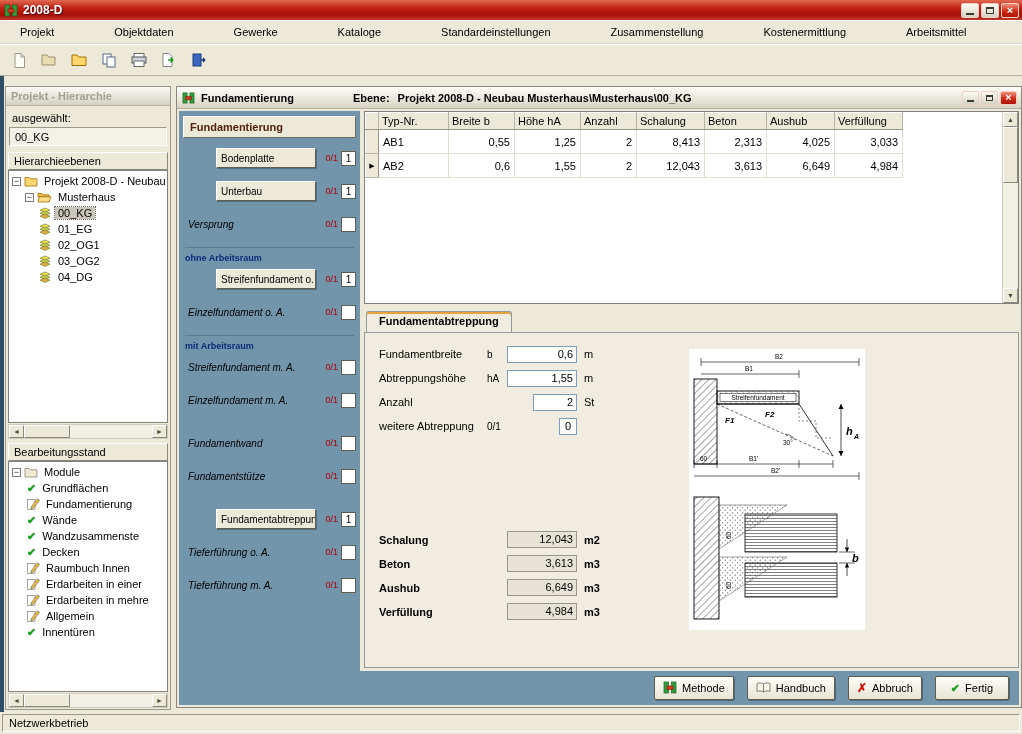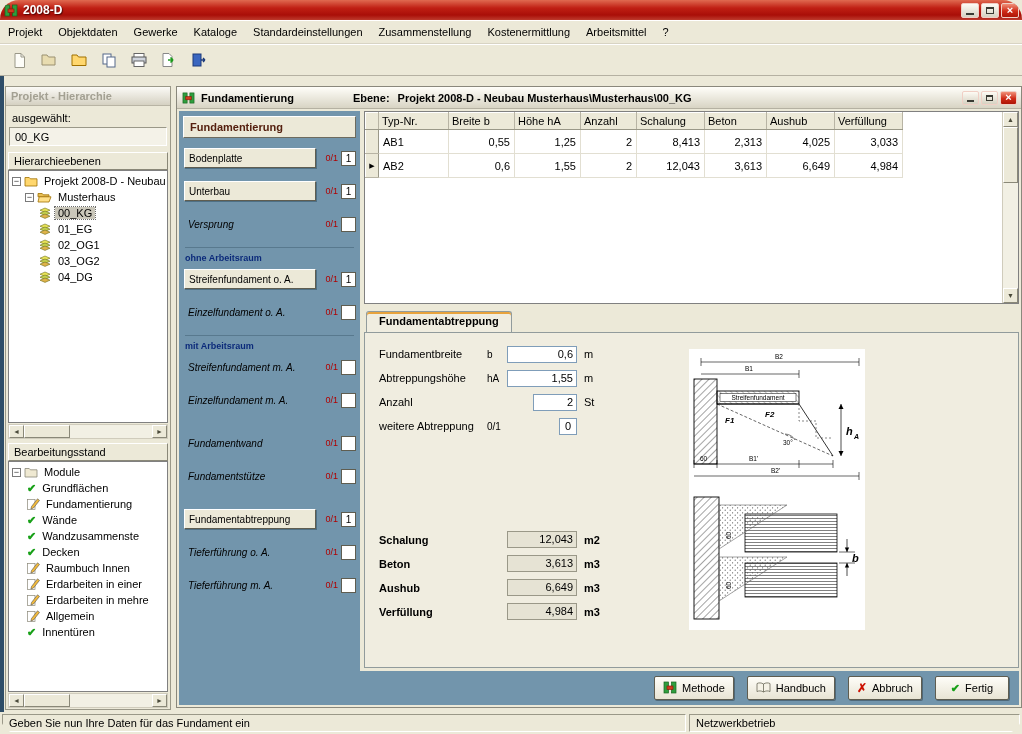--- a/index.html
+++ b/index.html
@@ -1,37 +1,37 @@
 <!DOCTYPE html>
 <html><head>
 <meta charset="utf-8">
 <style>
   *{box-sizing:border-box;margin:0;padding:0;}
   html,body{width:1022px;height:734px;overflow:hidden;}
   body{font-family:"Liberation Sans",sans-serif;font-size:11px;color:#000;background:#ece9d8;}
-  .app{position:relative;width:1022px;height:734px;background:#ece9d8;overflow:hidden;border-radius:19px;}
+  .app{position:relative;width:1022px;height:734px;background:#ece9d8;overflow:hidden;}
 
   
   .titlebar{position:absolute;top:0;left:0;right:0;height:20px;display:flex;align-items:center;gap:4px;padding:0 3px;
     background:linear-gradient(#e06a50,#c02014 40%,#a90e08 75%,#bd3a2c);}
   .title-text{color:#fff;font-weight:bold;font-size:12px;flex:1;text-shadow:1px 1px 1px #520704;}
   .winbtns{display:flex;gap:2px;}
   .wbtn{width:18px;height:15px;border-radius:2px;border:1px solid #f0cfc5;display:flex;align-items:center;justify-content:center;
     background:linear-gradient(#fdfbf4,#d6d2c2);}
   .wbtn.close{background:linear-gradient(#f09078,#cf2b17 55%,#ad1406);}
   .g-min{display:block;width:8px;height:2px;background:#3a3a33;margin-top:8px;}
   .g-max{display:block;width:8px;height:7px;border:1px solid #3a3a33;border-top-width:2px;background:transparent;}
   .g-x{color:#fff;font-weight:bold;font-size:11px;line-height:11px;}
   .wbtn2{width:17px;height:14px;}
   .wbtn2 .g-min{margin-top:7px;width:7px;}
   .wbtn2 .g-max{width:7px;height:6px;}
 
   
   .menubar{position:absolute;top:20px;left:0;right:0;height:24px;background:#ece9d8;border-top:1px solid #fff;
-    border-bottom:1px solid #d8d4c4;display:flex;align-items:center;padding-left:0;}
+    border-bottom:1px solid #d8d4c4;display:flex;align-items:center;padding-left:12px;gap:44px;}
   .menu-item{padding:3px 8px;}
   .toolbar{position:absolute;top:44px;left:0;right:0;height:32px;background:#ece9d8;border-top:1px solid #fff;
     border-bottom:1px solid #b5b1a2;display:flex;align-items:center;gap:8px;padding-left:8px;}
   .tool{width:22px;height:22px;display:flex;align-items:center;justify-content:center;}
 
   
   .workspace{position:absolute;top:76px;left:0;right:0;bottom:22px;background:#ece9d8;border-left:4px solid #2e4d68;}
 
   
   .hier{position:absolute;left:1px;top:10px;width:166px;bottom:2px;background:#ece9d8;border:1px solid #9a9888;
@@ -67,21 +67,21 @@
   .mw-title{height:22px;flex:none;background:linear-gradient(#fffef9,#d8d4c4);border-bottom:1px solid #b5b1a2;
     display:flex;align-items:center;gap:5px;padding:0 4px;}
   .mw-title .t1{font-weight:bold;}
   .mw-level{display:flex;gap:8px;font-weight:bold;margin-left:54px;flex:1;white-space:nowrap;overflow:hidden;}
   .mw-body{flex:1;position:relative;background:#ece9d8;}
   .mw-sidebar{position:absolute;left:2px;top:2px;width:181px;bottom:36px;background:#7295ac;overflow:hidden;}
   .side-header{margin:5px 4px 10px;height:22px;background:#ece9d8;border:1px solid;border-color:#fff #6d6b5e #6d6b5e #fff;
     color:#55200f;font-weight:bold;display:flex;align-items:center;padding-left:6px;}
   .side-row{display:flex;align-items:center;margin:0 4px 13px 5px;height:20px;}
   .side-name{flex:1;font-size:10px;height:20px;display:flex;align-items:center;padding:0 2px 0 4px;overflow:hidden;white-space:nowrap;}
-  .side-name.raised{background:#ece9d8;border:1px solid;border-color:#fff #5f5d50 #5f5d50 #fff;box-shadow:1px 1px 0 #4f7085;}
+  .side-name.raised{background:#ece9d8;border:1px solid;border-color:#fff #5f5d50 #5f5d50 #fff;box-shadow:1px 1px 0 #4f7085;margin-left:32px;}
   .side-name.flat{background:transparent;font-style:italic;}
   .side-count{width:20px;flex:none;font-size:9px;color:#b00000;text-align:right;margin:0 3px 0 2px;}
   .side-box{width:15px;height:15px;flex:none;background:#fff;border:1px solid #5f5d50;font-size:10px;line-height:13px;text-align:center;}
   .side-label{margin:2px 6px 6px;padding-top:5px;border-top:1px solid #58798e;color:#0b2a7a;font-size:9px;font-weight:bold;}
   .side-gap{height:10px;}
   .mw-bottombar{position:absolute;left:2px;right:2px;bottom:2px;height:34px;background:#7295ac;display:flex;align-items:center;
     justify-content:flex-end;gap:13px;padding-right:10px;}
   .dlg-btn{height:24px;min-width:74px;display:inline-flex;align-items:center;justify-content:center;gap:5px;
     background:linear-gradient(#fefdf8,#e8e4d4);border:1px solid #5f5d50;border-radius:2px;padding:0 8px;
     box-shadow:1px 1px 0 rgba(0,0,0,.3);}
@@ -722,16 +722,15 @@
             <div class="dlg-btn">
               <span class="btn-ic"><span class="ic-check">✔</span></span>
               <span>Fertig</span>
             </div>
           </div>
       </div>
     </div>
   </div>
 
   <div class="statusbar">
-    <div class="sb-panel sb-left">Geben Sie nun Ihre Daten für das Fundament ein</div>
     <div class="sb-panel sb-right">Netzwerkbetrieb</div>
   </div>
 </div>
 
 </body></html>

